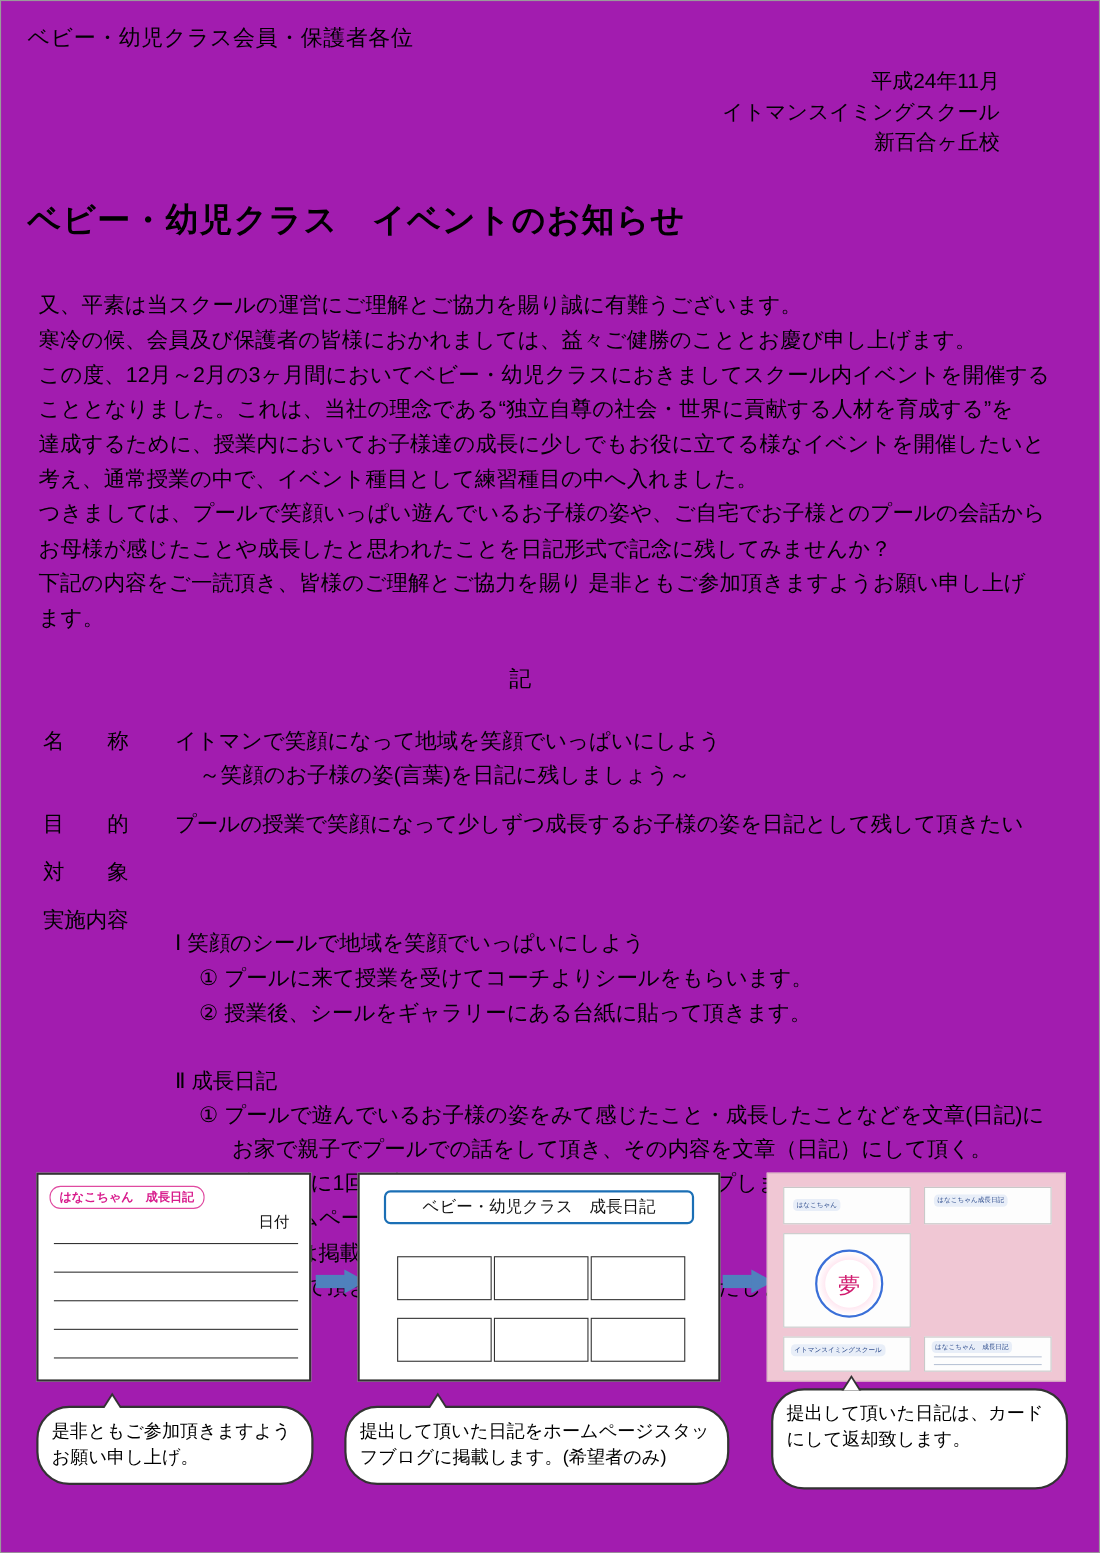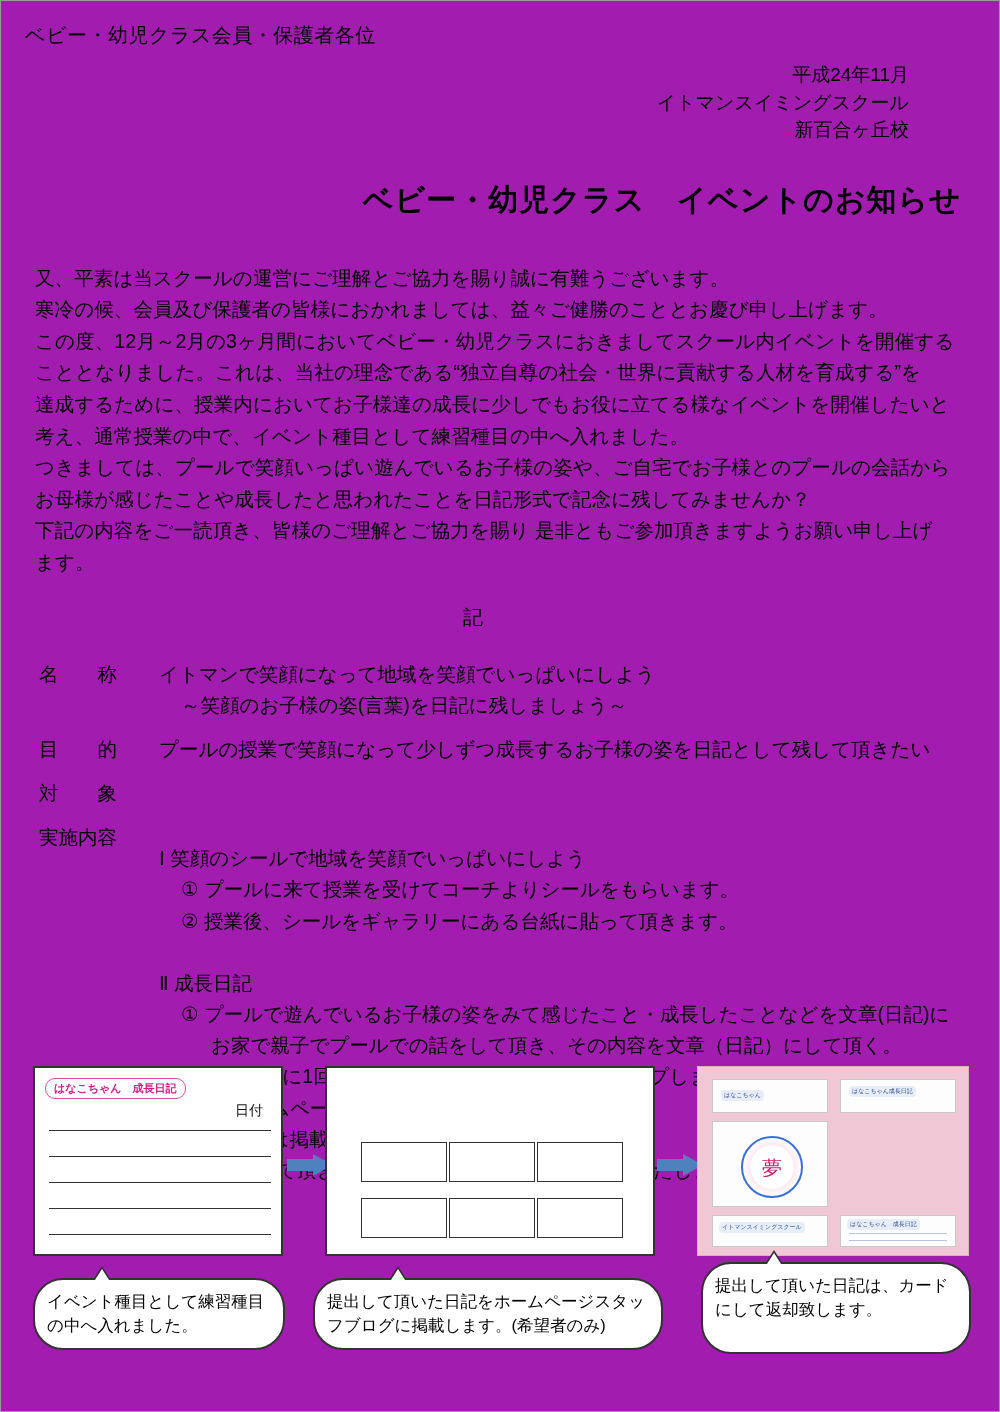--- a/index.html
+++ b/index.html
@@ -33,21 +33,21 @@
   }
   .sender {
     margin-top: 14px;
     text-align: right;
     font-size: 19px;
     line-height: 1.45;
     padding-right: 52px;
   }
   .title {
     margin-top: 36px;
-    text-align: right;
+    text-align: left;
     font-size: 30px;
     font-weight: bold;
     letter-spacing: 1px;
   }
   .body-text {
     margin-top: 42px;
     padding-left: 10px;
     font-size: 19.5px;
     line-height: 1.62;
     letter-spacing: 0.1px;
@@ -356,20 +356,21 @@
       <div class="rule" style="top:140px"></div>
       <div class="rule" style="top:166px"></div>
     </div>
 
     <div class="arrow arrow1">
       <div class="shaft"></div>
       <div class="head"></div>
     </div>
 
     <div class="fig2">
+      <div class="banner">ベビー・幼児クラス　成長日記</div>
       <div class="cell" style="left:34px; top:74px"></div>
       <div class="cell" style="left:122px; top:74px"></div>
       <div class="cell" style="left:210px; top:74px"></div>
       <div class="cell" style="left:34px; top:130px"></div>
       <div class="cell" style="left:122px; top:130px"></div>
       <div class="cell" style="left:210px; top:130px"></div>
     </div>
 
     <div class="arrow arrow2">
       <div class="shaft"></div>
@@ -393,21 +394,21 @@
       </div>
       <div class="card" style="left:142px; top:148px; width:116px; height:32px">
         <div class="tag" style="left:6px; top:3px">はなこちゃん　成長日記</div>
         <div class="line" style="left:8px; top:17px; width:98px"></div>
         <div class="line" style="left:8px; top:24px; width:98px"></div>
       </div>
     </div>
 
     <div class="callout c1">
       <div class="tail"></div>
-      <span>イベント種目として練習種目の中へ入れました。</span>
+      <span>是非ともご参加頂きますようお願い申し上げ。</span>
     </div>
 
     <div class="callout c2">
       <div class="tail"></div>
       <span>提出して頂いた日記をホームページスタッフブログに掲載します。(希望者のみ)</span>
     </div>
 
     <div class="callout c3">
       <div class="tail"></div>
       <span>提出して頂いた日記は、カードにして返却致します。</span>

